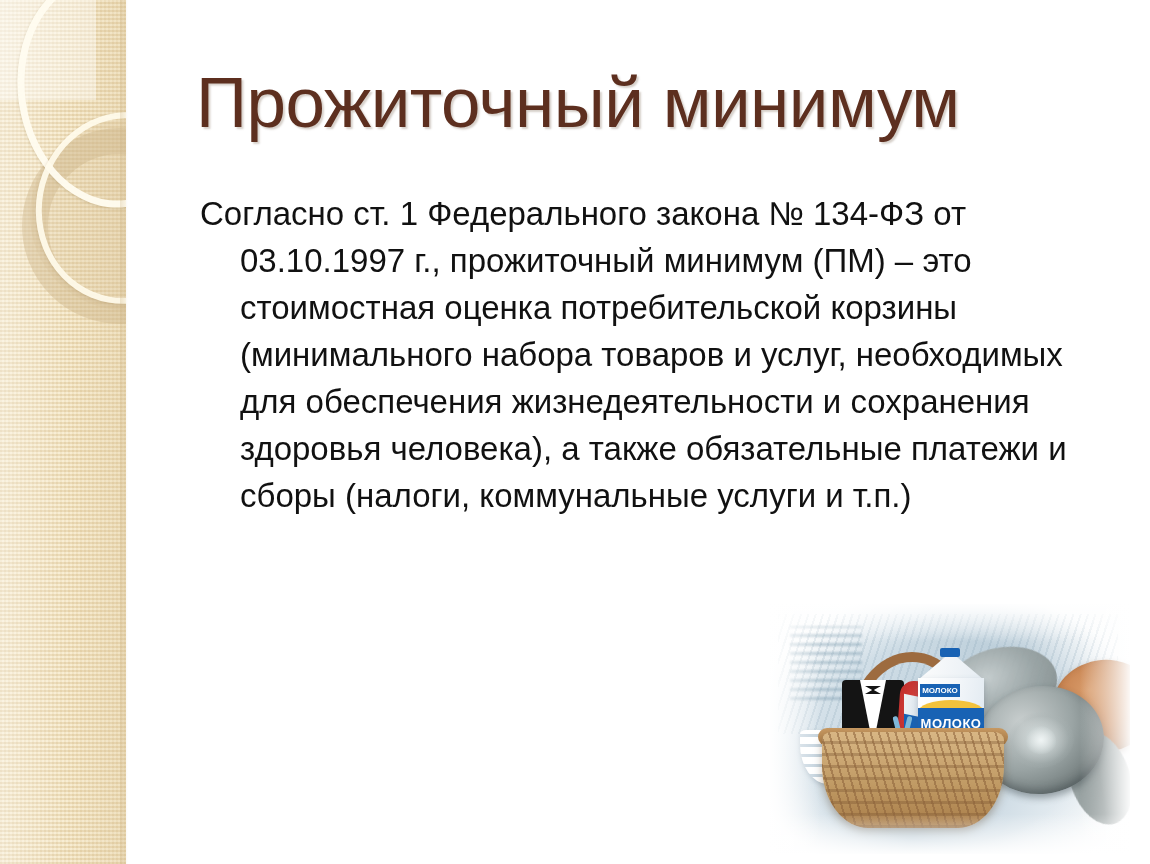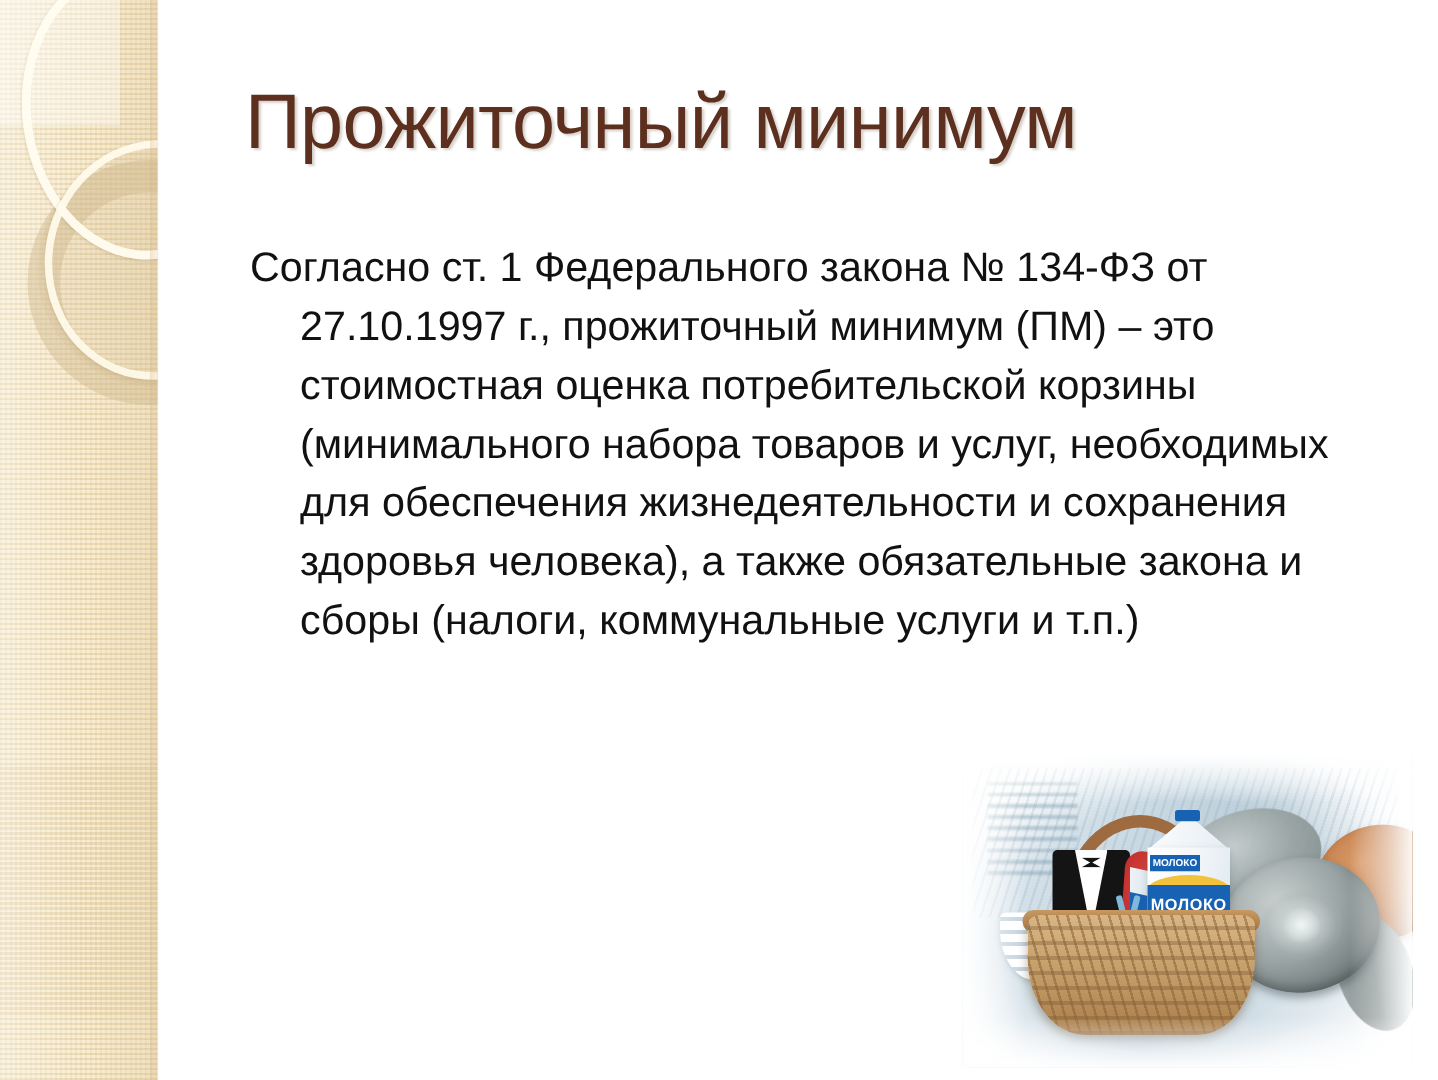--- a/index.html
+++ b/index.html
@@ -88,21 +88,21 @@
     border-radius: 50%;
     background: rgba(214,192,150,0.22);
   }
 
   
   .title {
     position: absolute;
     left: 196px;
     top: 62px;
     width: 900px;
-    font-size: 62px;
+    font-size: 71px;
     font-weight: 400;
     color: #5d2f1f;
     letter-spacing: -0.5px;
     text-shadow: 2px 2px 2px rgba(120,100,80,0.30);
     white-space: nowrap;
   }
 
   
   .body-text {
     position: absolute;
@@ -440,21 +440,21 @@
     <div class="ring-shade"></div>
     <div class="ring-tan"></div>
     <div class="ring-white"></div>
     <div class="ring-white-2"></div>
   </div>
   <div class="sidebar-edge"></div>
 
   <div class="title">Прожиточный минимум</div>
 
   <div class="body-text">
-    <span>Согласно ст. 1 Федерального закона № 134-ФЗ от 27.10.1997 г., </span><b>прожиточный минимум (ПМ)</b><span> – это стоимостная оценка потребительской корзины (минимального набора товаров и услуг, необходимых для обеспечения жизнедеятельности и сохранения здоровья человека), а также обязательные закона и сборы (налоги, коммунальные услуги и т.п.)</span>
+    <span>Согласно ст. 1 Федерального закона № 134-ФЗ от 03.10.1997 г., </span><b>прожиточный минимум (ПМ)</b><span> – это стоимостная оценка потребительской корзины (минимального набора товаров и услуг, необходимых для обеспечения жизнедеятельности и сохранения здоровья человека), а также обязательные платежи и сборы (налоги, коммунальные услуги и т.п.)</span>
   </div>
 
   <div class="photo">
     <div class="photo-inner"></div>
     <div class="bill-lines"></div>
     <div class="bill-block"></div>
 
     <div class="coin coin-silver-back"></div>
     <div class="coin coin-copper"></div>
     <div class="coin coin-silver-edge"></div>

